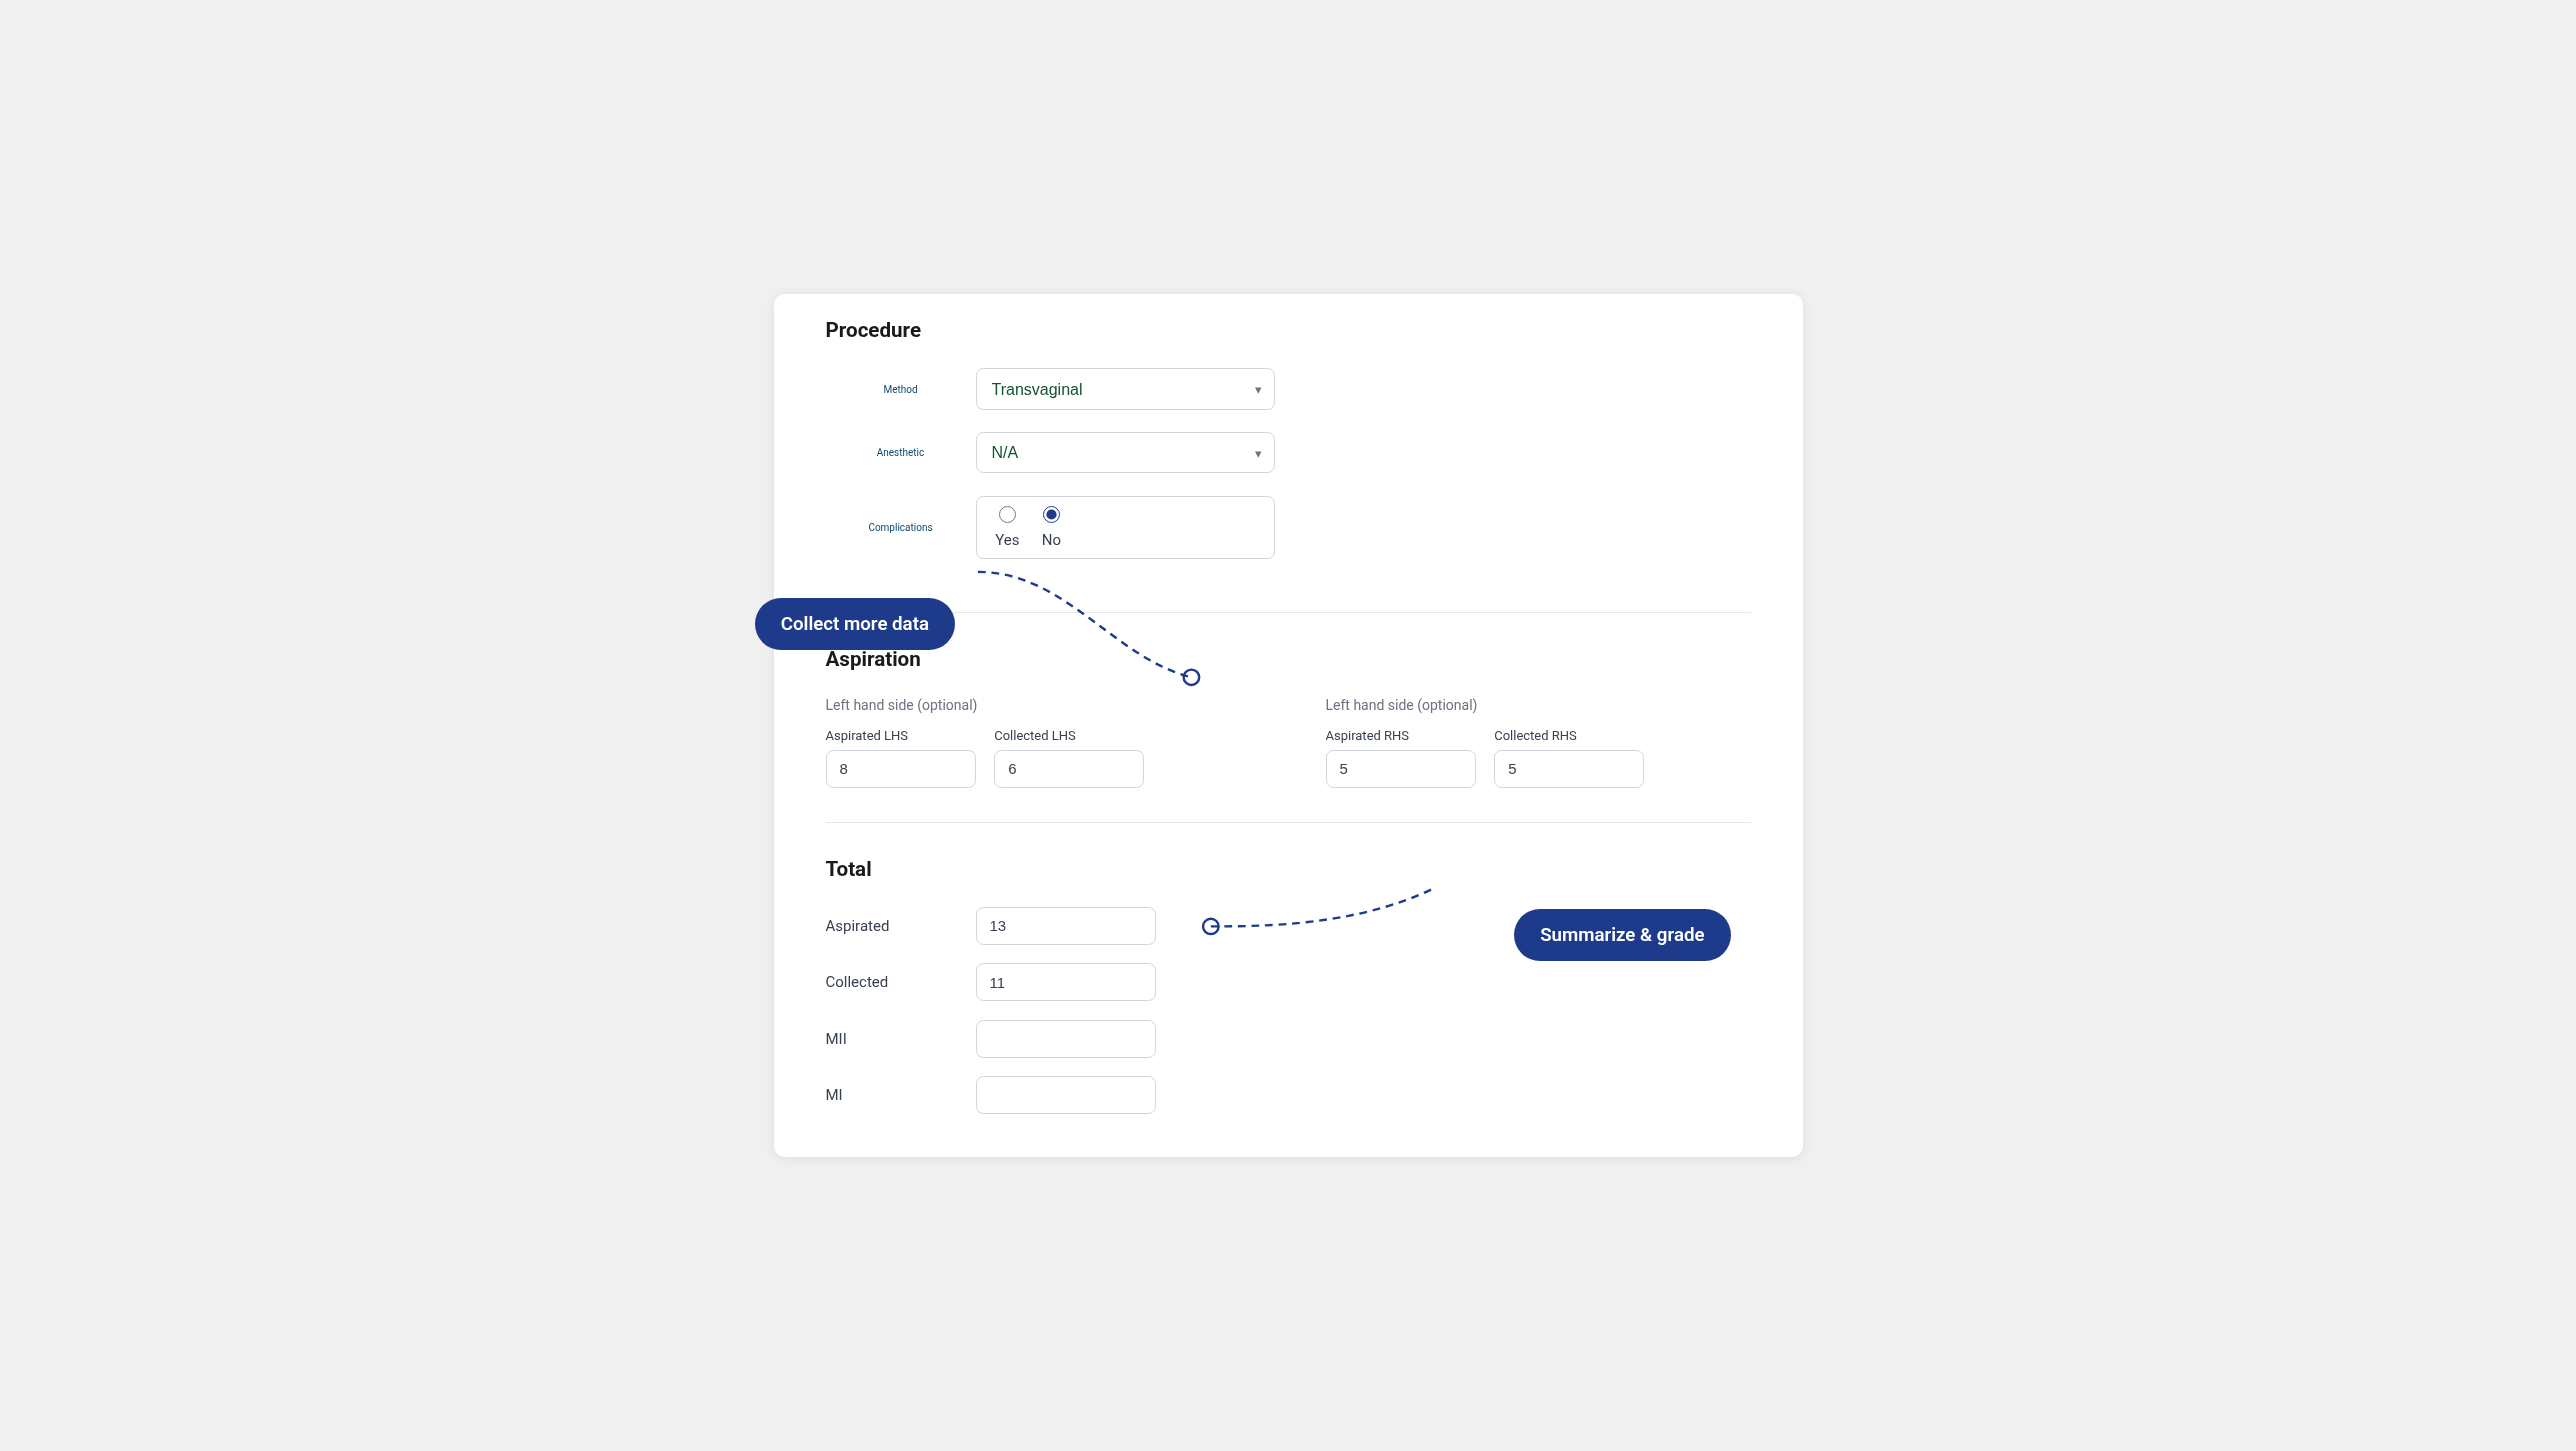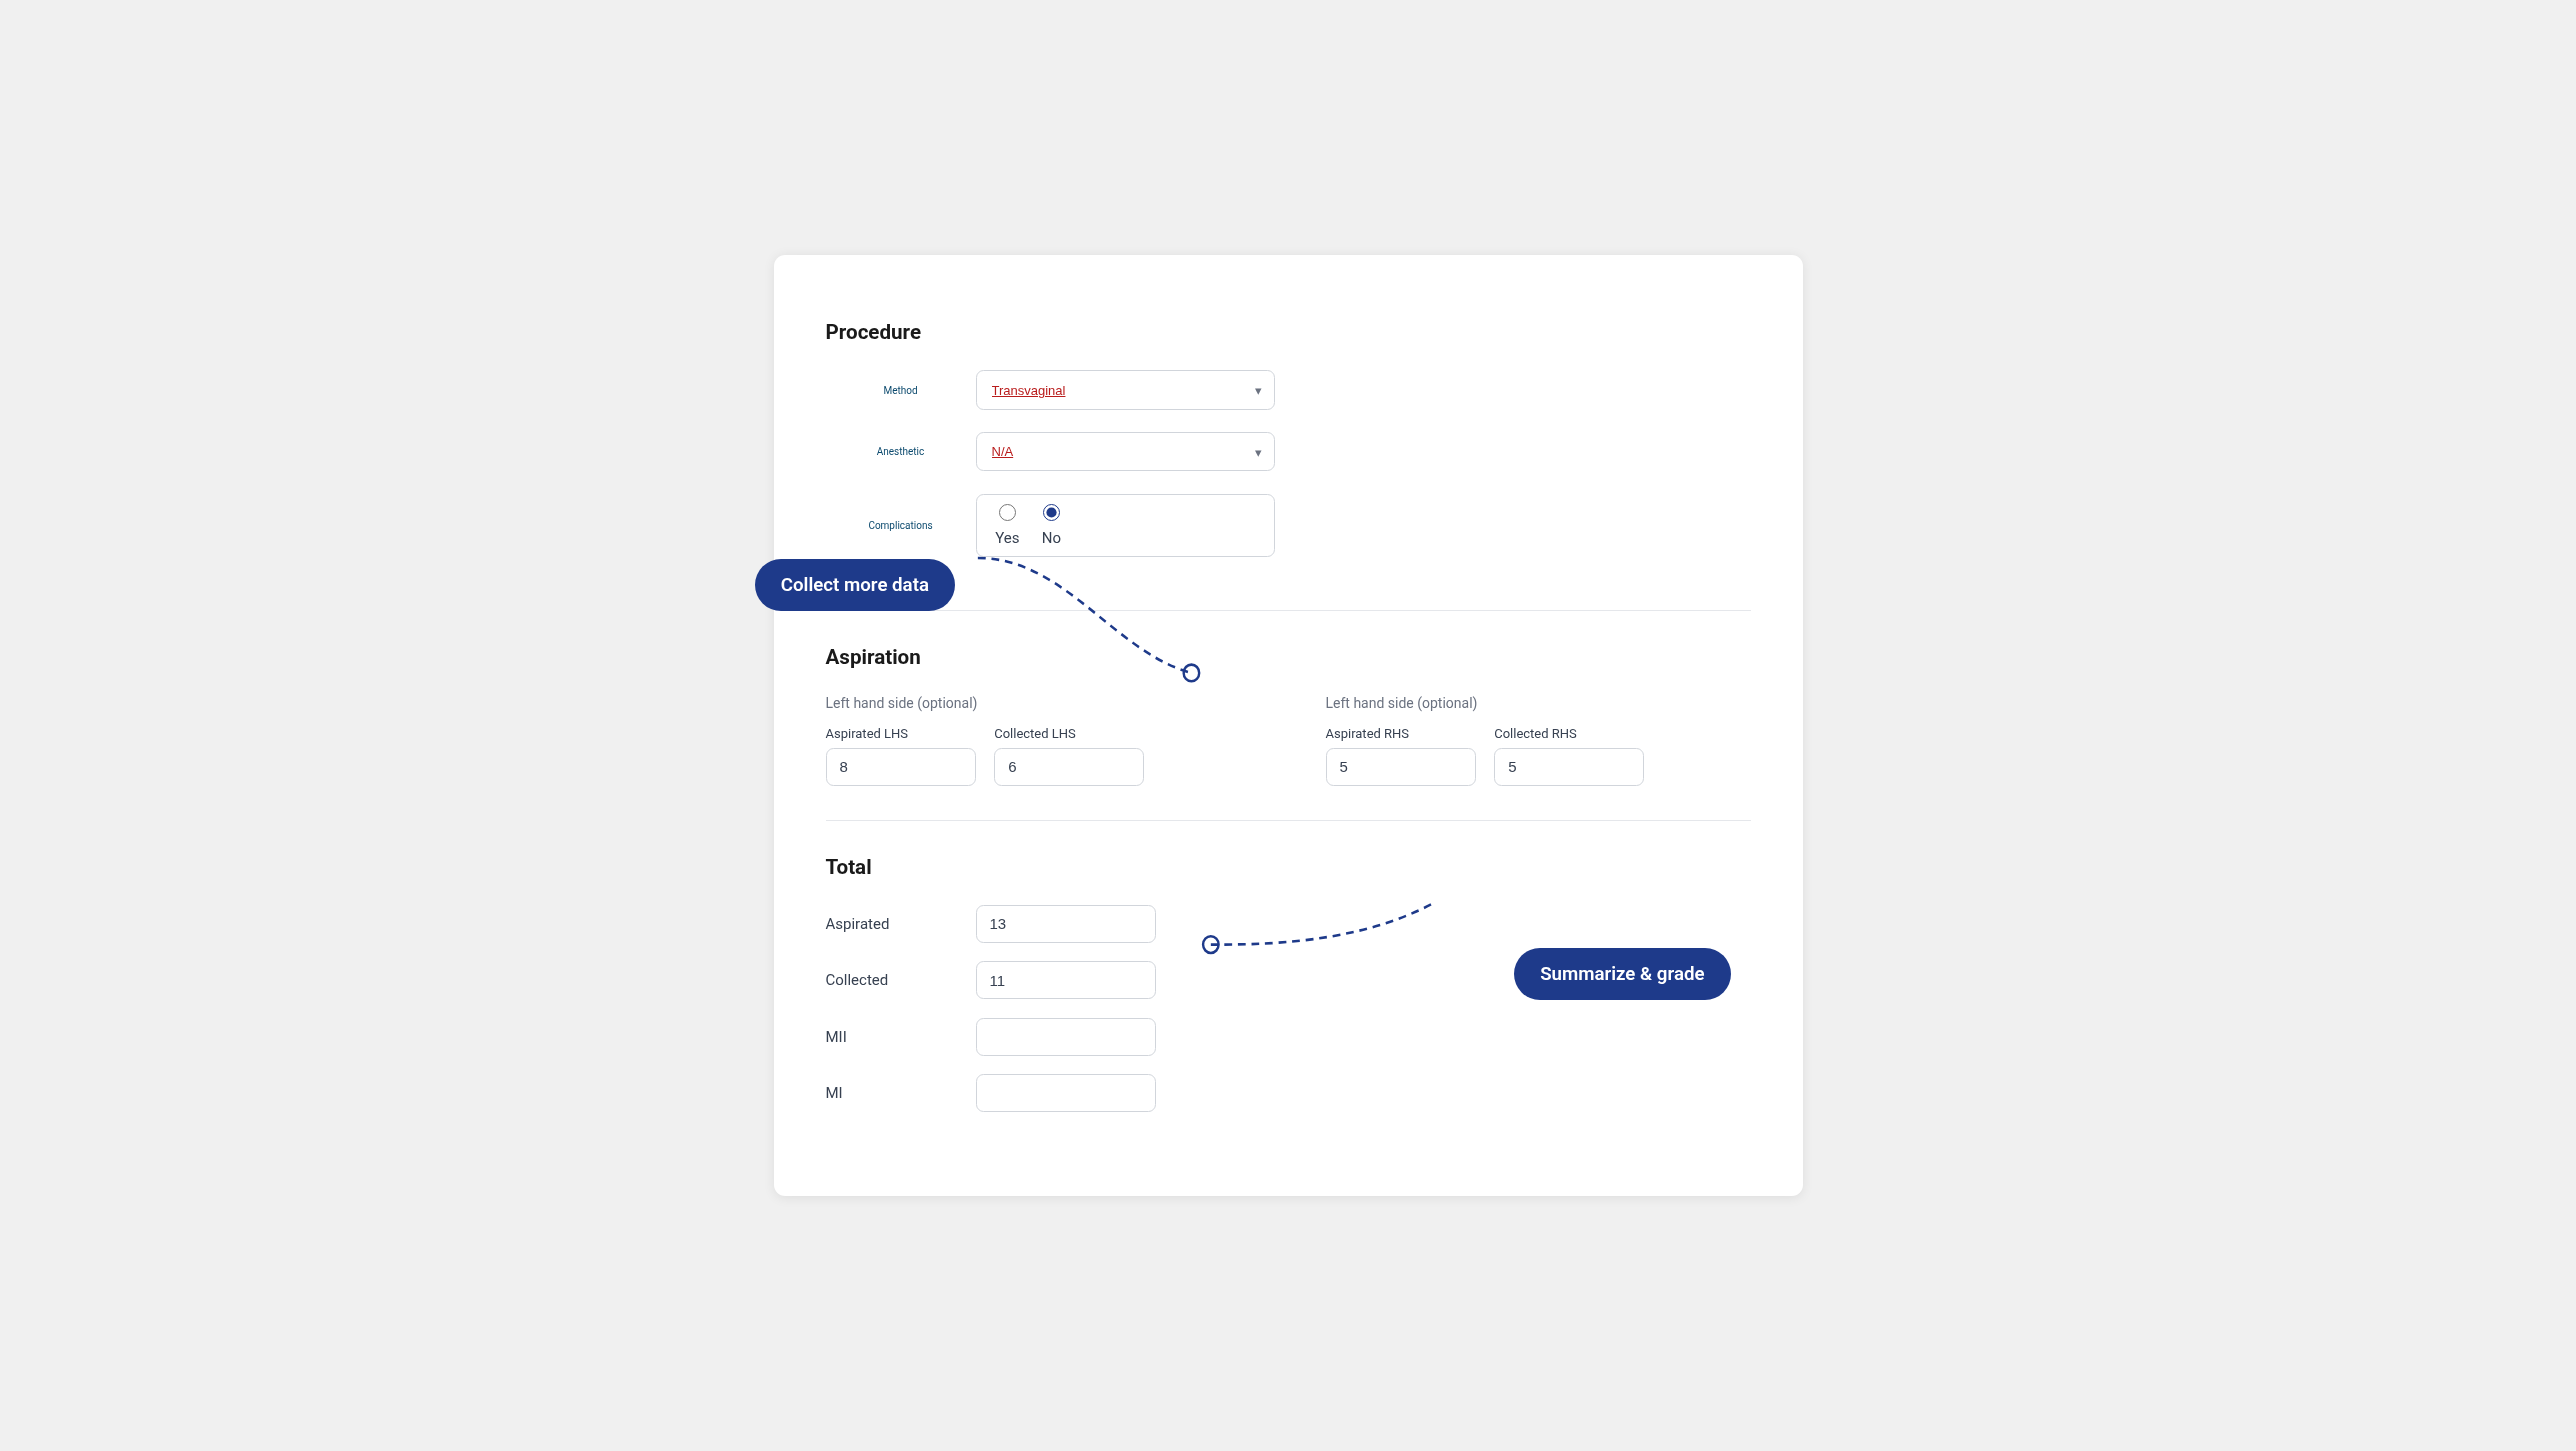--- a/index.html
+++ b/index.html
@@ -20,21 +20,21 @@
 
     .page-wrapper {
       width: 100%;
       max-width: 1029px;
       position: relative;
     }
 
     .card {
       background: #fff;
       border-radius: 11.2px;
-      padding: 65px 52px;
+      padding: 24px 52px;
       box-shadow: 0 1.9px 11.2px rgba(0,0,0,0.08);
       position: relative;
     }
 
     .section-title {
       font-size: 20.6px;
       font-weight: 700;
       color: #1a1a1a;
       margin-bottom: 26px;
     }
@@ -62,26 +62,25 @@
     .select-wrapper {
       position: relative;
       width: 299px;
     }
 
     .select-wrapper select {
       appearance: none;
       border: 0.9px solid #d1d5db;
       border-radius: 7.5px;
       padding: 11.2px 37px 11.2px 15px;
-      font-size: 13px;
-      color: #b91c1c;
+      font-size: 16px;
+      color: #14532d;
       background: #fff;
       width: 100%;
       cursor: pointer;
-      text-decoration: underline;
     }
 
     .select-chevron {
       position: absolute;
       right: 13px;
       top: 50%;
       transform: translateY(-50%);
       pointer-events: none;
       color: #6b7280;
       font-size: 13px;

